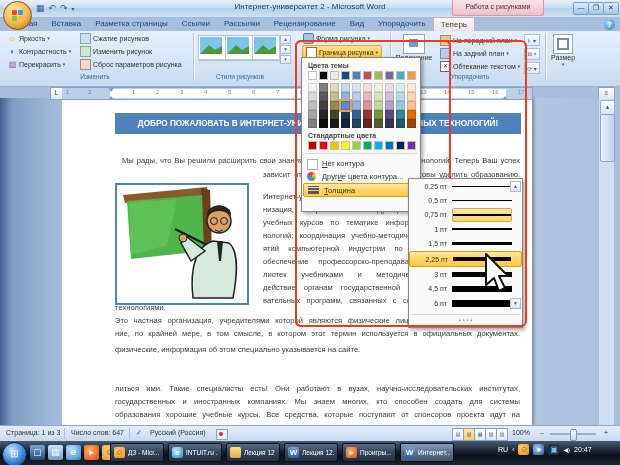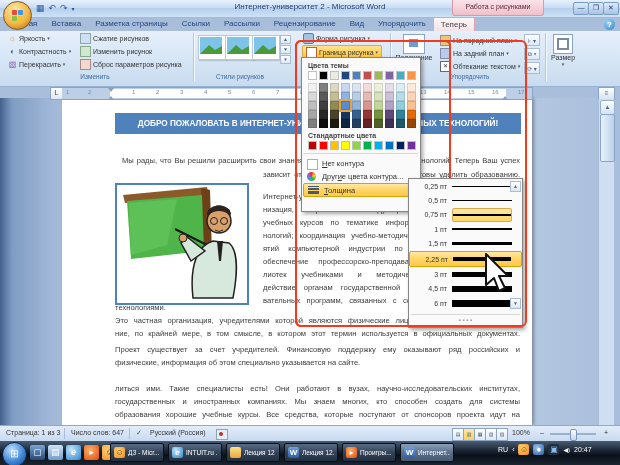--- a/index.html
+++ b/index.html
@@ -363,21 +363,20 @@
       <div class="docline">вательных программ, связанных с современными компьютерными</div>
     </div>
   <div id="p-tail" class="parablock abs">
       <div class="docline last">технологиями.</div>
     </div>
   <div id="p-b3" class="parablock abs">
       <div class="docline">Это частная организация, учредителями которой являются физические лица. Юридически это учрежде-</div>
       <div class="docline">ние, по крайней мере, в том смысле, в котором этот термин используется в официальных документах.</div>
     </div>
   <div id="p-b4" class="parablock abs">
-      <div class="docline">Проект существует за счет учредителей. Финансовую поддержку ему оказывают ряд российских и</div>
       <div class="docline last">физические, информация об этом специально указывается на сайте.</div>
     </div>
   <div id="p-b5" class="parablock abs">
       <div class="docline">литься ими. Такие специалисты есть! Они работают в вузах, научно-исследовательских институтах,</div>
       <div class="docline">государственных и иностранных компаниях. Мы знаем многих, кто способен создать для системы</div>
       <div class="docline">образования хорошие учебные курсы. Все средства, которые поступают от спонсоров проекта идут на</div>
     </div>
 
   <div id="clip" class="abs">
     <svg width="126" height="114" viewBox="0 0 126 114">

